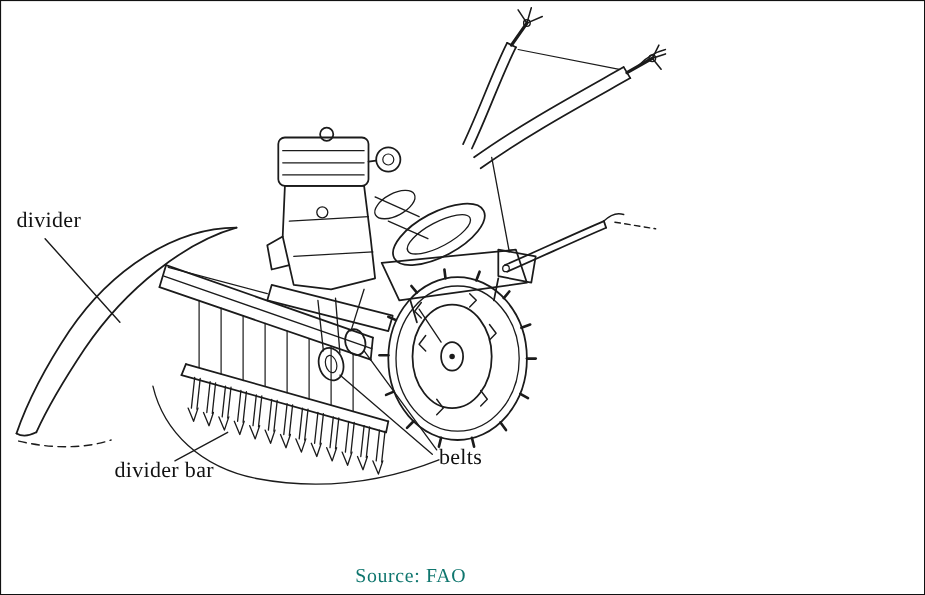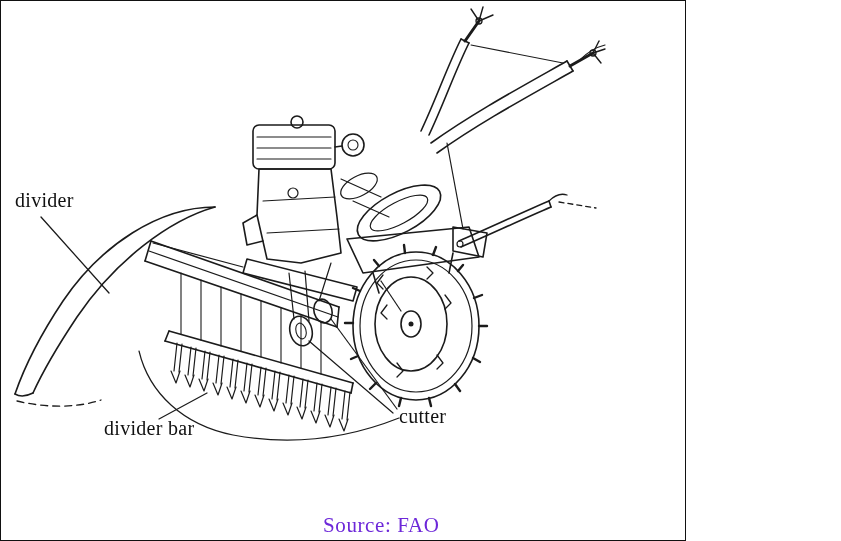--- a/index.html
+++ b/index.html
@@ -2,21 +2,21 @@
 <html><head>
 <meta charset="utf-8">
 <style>
   html, body {
     margin: 0;
     padding: 0;
     background: #ffffff;
   }
   .stage {
     position: relative;
-    width: 686px;
+    width: 841px;
     height: 541px;
     background: #ffffff;
     border: 1px solid #111;
     box-sizing: border-box;
     overflow: hidden;
     font-family: "Liberation Serif", "DejaVu Serif", serif;
     color: #111;
   }
   .stage svg {
     position: absolute;
@@ -28,23 +28,23 @@
     font-size: 20px;
     letter-spacing: 0.3px;
     color: #111;
     white-space: nowrap;
     line-height: 1.1;
   }
   .source-caption {
     position: absolute;
     left: 322px;
     top: 512px;
-    font-size: 21px;
+    font-size: 18px;
     letter-spacing: 0.6px;
-    color: #6d28d9;
+    color: #0f766e;
     white-space: nowrap;
     font-family: Liberation Serif, serif;
   }
   .lbl-divider   { left: 14px;  top: 188px; }
   .lbl-lever     { left: 598px; top: 196px; }
   .lbl-cutterbar { left: 103px; top: 416px; }
   .lbl-belts     { left: 398px; top: 404px; }
 </style>
 </head>
 <body>
@@ -239,16 +239,16 @@
       <line x1="396" y1="408" x2="330" y2="318"></line>
       <line x1="392" y1="412" x2="308" y2="340"></line>
     </g>
   </svg>
 
   <div class="fig-label lbl-divider">divider</div>
 
 
   <div class="fig-label lbl-cutterbar">divider bar</div>
 
-  <div class="fig-label lbl-belts">cutter</div>
+  <div class="fig-label lbl-belts">belts</div>
 
   <div class="source-caption">Source: FAO</div>
 </div>
 
 </body></html>

